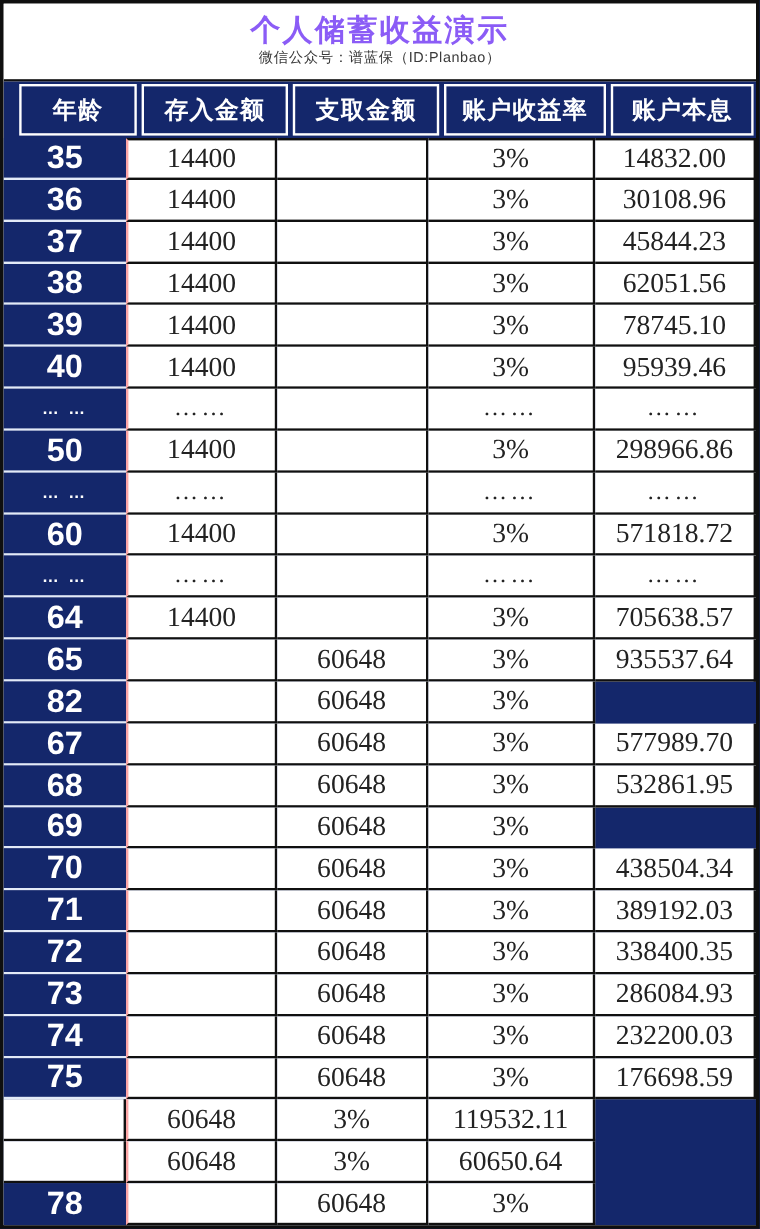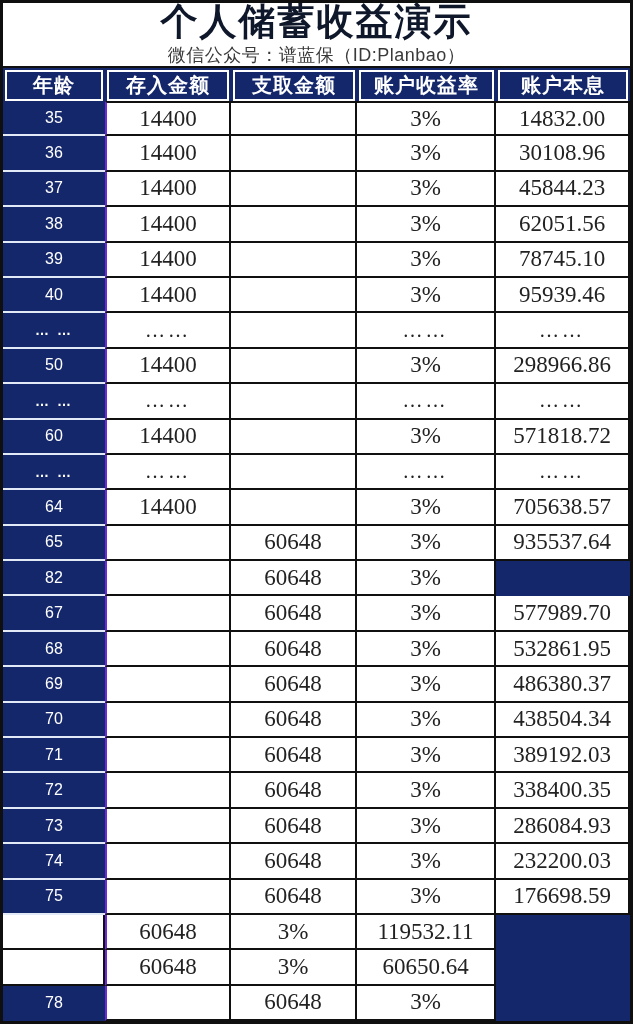--- a/index.html
+++ b/index.html
@@ -16,37 +16,38 @@
     overflow: hidden;
   }
   .title-area {
     height: 63px;
     display: flex; flex-direction: column;
     align-items: center; justify-content: center;
     border-bottom: 2px solid #101010;
     background: #ffffff;
   }
   .title {
-    font-size: 37px; font-weight: bold;
-    color: #0f172a; letter-spacing: 2px; line-height: 1.1;
+    font-size: 25px; font-weight: bold;
+    color: #8b5cf6; letter-spacing: 2px; line-height: 1.1;
   }
   .subtitle {
-    font-size: 18px; color: #3a3a3a; margin-top: 1px;
+    font-size: 12px; color: #3a3a3a; margin-top: 1px;
     letter-spacing: 0.5px;
   }
   .table {
     flex: 1;
     background: #14276B;
     display: flex; flex-direction: column;
   }
   .header-row {
     display: grid;
     grid-template-columns: 102px 126px 126px 139px 1fr;
-    height: 33px;
+    height: 47px;
     flex: none;
+    margin-left: 11px;
   }
   .hcell {
     margin: 2px;
     border: 2px solid #ffffff;
     color: #ffffff;
     font-weight: bold;
     font-size: 20px;
     letter-spacing: 1px;
     display: flex; align-items: center; justify-content: center;
     background: #14276B;
@@ -58,35 +59,35 @@
   .data-row {
     display: grid;
     grid-template-columns: 102px 126px 126px 139px 1fr;
     flex: 1;
   }
   .cell {
     display: flex; align-items: center; justify-content: center;
   }
   .age-cell {
     color: #ffffff;
-    font-size: 16px;
-    font-weight: 400;
+    font-size: 27px;
+    font-weight: 700;
     border-bottom: 2px solid #E3EAF7;
     background: #14276B;
   }
   .data-row:last-child .age-cell { border-bottom: none; text-align: right; }
   .num-cell {
     background: #ffffff;
     color: #222222;
     font-family: "Liberation Serif", serif;
     font-size: 23px;
     border-right: 2px solid #101010;
     border-bottom: 2px solid #101010;
   }
-  .data-row .num-cell:nth-child(2) { border-left: 2px solid #6d28d9; }
+  .data-row .num-cell:nth-child(2) { border-left: 2px solid #fca5a5; }
   .data-row:first-child .num-cell { border-top: 2px solid #101010; }
   .ellipsis .age-cell {
     font-size: 14px; font-weight: bold; letter-spacing: 2px;
   }
   .ellipsis .num-cell {
     font-size: 20px; letter-spacing: 3px;
   }
 </style>
 </head>
 <body>
@@ -214,21 +215,20 @@
           <div class="cell num-cell"></div>
           <div class="cell num-cell">60648</div>
           <div class="cell num-cell">3%</div>
           <div class="cell num-cell">532861.95</div>
         </div>
         <div class="data-row">
           <div class="cell age-cell">69</div>
           <div class="cell num-cell"></div>
           <div class="cell num-cell">60648</div>
           <div class="cell num-cell">3%</div>
-          <div class="cell num-cell">486380.37</div>
         </div>
         <div class="data-row">
           <div class="cell age-cell">70</div>
           <div class="cell num-cell"></div>
           <div class="cell num-cell">60648</div>
           <div class="cell num-cell">3%</div>
           <div class="cell num-cell">438504.34</div>
         </div>
         <div class="data-row">
           <div class="cell age-cell">71</div>

